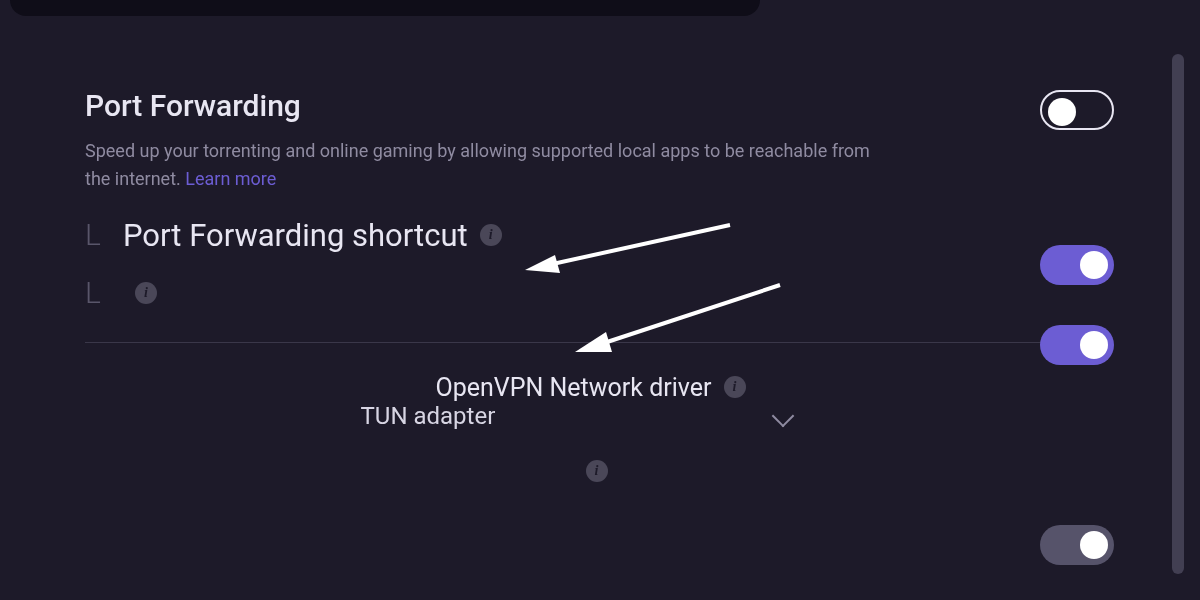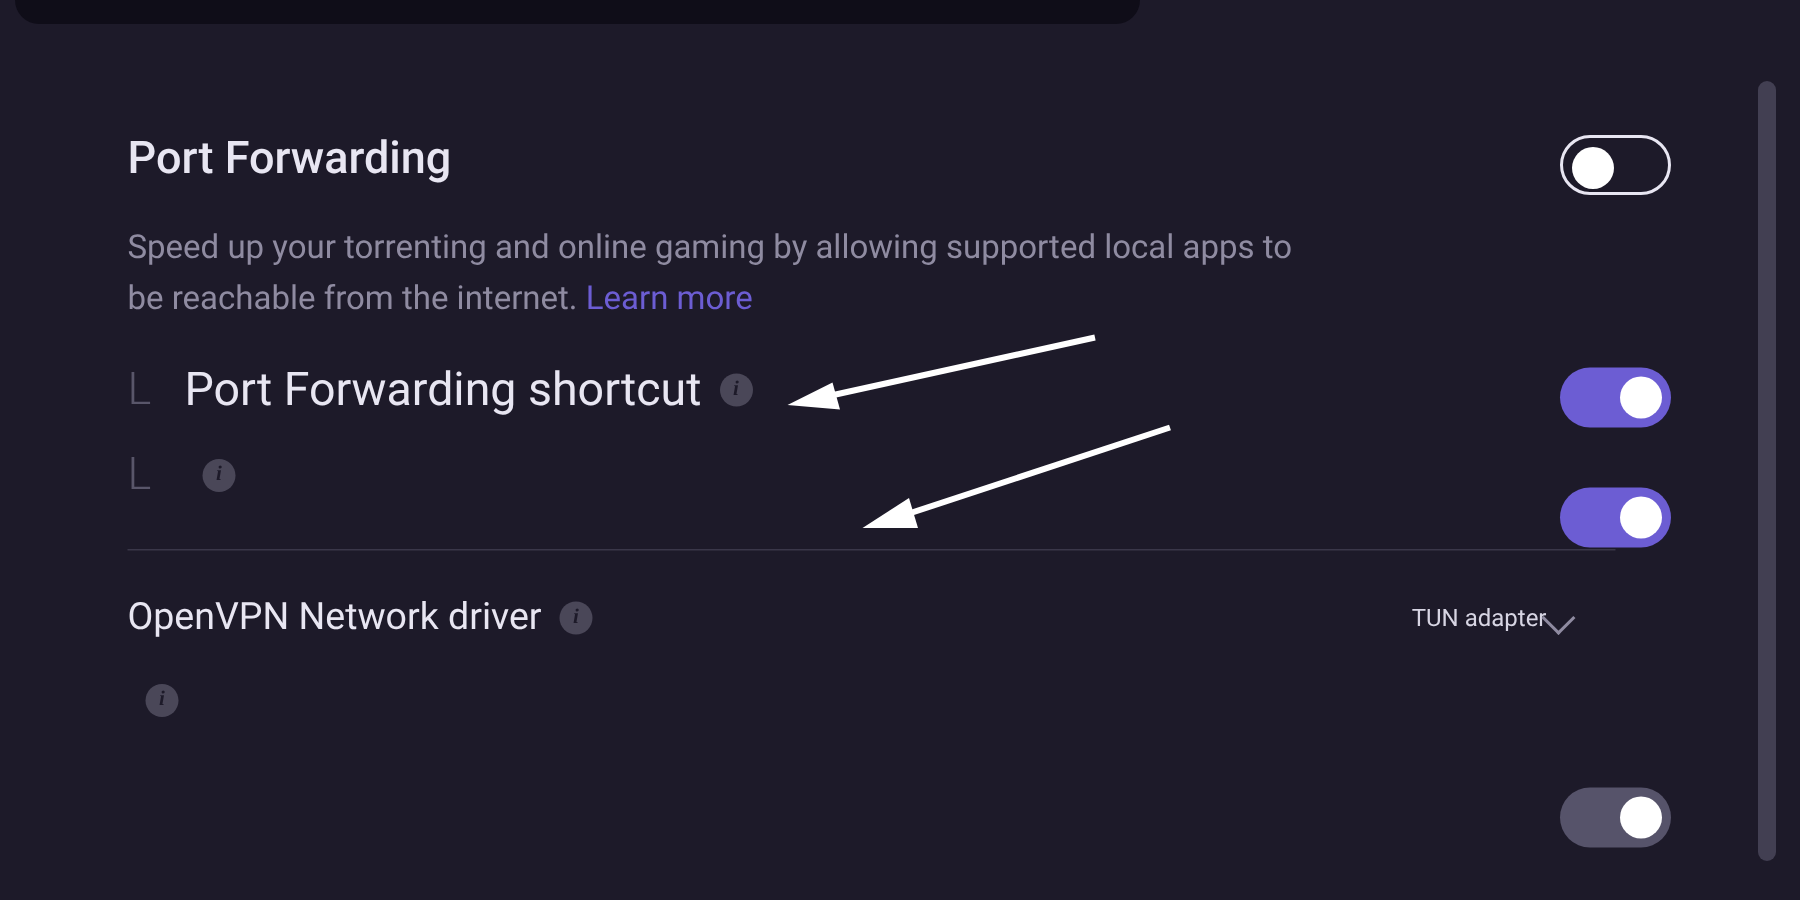--- a/index.html
+++ b/index.html
@@ -18,31 +18,31 @@
     left: 10px;
     width: 750px;
     height: 16px;
     background: #0f0d18;
     border-radius: 0 0 24px 24px;
   }
   .content {
     position: absolute;
     top: 40px;
     left: 85px;
-    right: 123px;
+    right: 104px;
   }
   .section-title {
     font-size: 30px;
     font-weight: 500;
     color: #e8e6f2;
     margin-top: 48px;
   }
   .section-desc {
-    margin-top: 26px;
-    font-size: 22px;
+    margin-top: 14px;
+    font-size: 18px;
     line-height: 1.55;
     color: #8f8ba1;
     max-width: 800px;
   }
   .learn-more {
     color: #6c5dd3;
     cursor: pointer;
   }
   .sub-row {
     display: flex;
@@ -81,35 +81,36 @@
   .divider {
     border: none;
     border-top: 1px solid #3a3749;
     margin-top: 34px;
   }
   .row {
     display: flex;
     align-items: center;
     justify-content: space-between;
     margin-top: 30px;
+    flex-direction: column;
   }
   .row-left {
     display: flex;
     align-items: center;
   }
   .row-label {
     font-size: 25px;
     color: #e8e6f2;
   }
   .select-box {
     display: flex;
     align-items: center;
     width: 460px;
-    justify-content: flex-end;
-    font-size: 16px;
+    justify-content: space-between;
+    font-size: 24px;
     color: #d7d5e3;
   }
   .chevron {
     width: 16px;
     height: 16px;
     border-right: 2px solid #8f8ba1;
     border-bottom: 2px solid #8f8ba1;
     transform: rotate(45deg);
     margin-right: 30px;
   }

